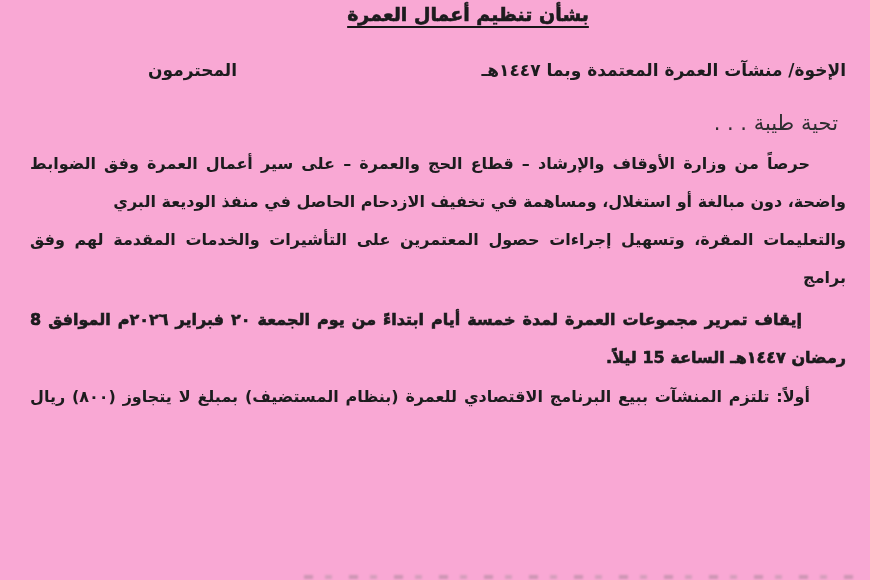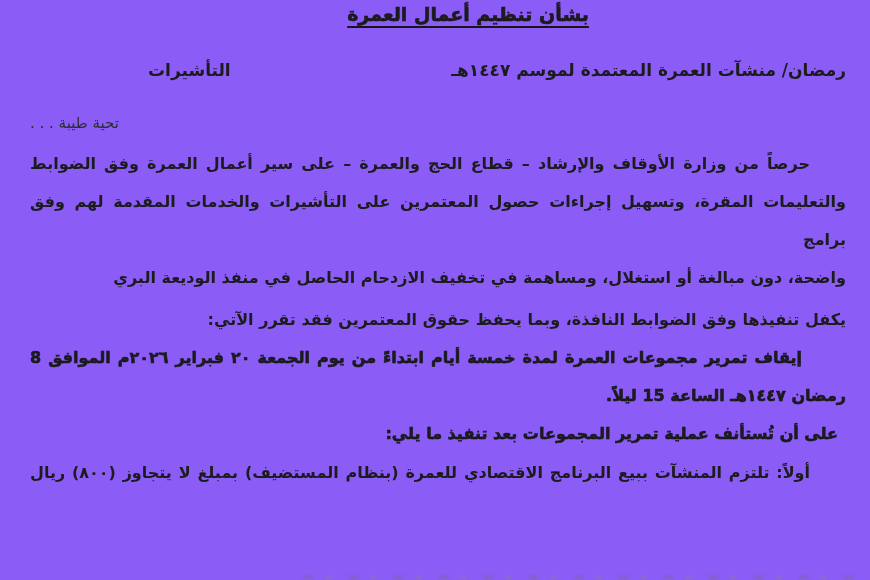--- a/index.html
+++ b/index.html
@@ -5,21 +5,21 @@
   html, body {
     margin: 0;
     padding: 0;
     background: #ffffff;
   }
   .page {
     position: relative;
     width: 870px;
     height: 580px;
     box-sizing: border-box;
-    background: #8b5cf6;
+    background: #f9a8d4;
     direction: rtl;
     padding: 3px 24px 0 30px;
     font-family: "DejaVu Sans", sans-serif;
     color: #1c1c1e;
     overflow: hidden;
   }
   .title-wrap {
     text-align: center;
     margin: 0 0 0 60px;
   }
@@ -40,23 +40,23 @@
     align-items: baseline;
     font-size: 17px;
     font-weight: bold;
     line-height: 30px;
   }
   .honorific {
     margin-left: 118px;
   }
   .greeting {
     margin-top: 24px;
-    text-align: left;
+    text-align: right;
     padding-right: 8px;
-    font-size: 15px;
+    font-size: 21px;
     font-weight: normal;
     color: #2e2e30;
     line-height: 28px;
   }
   .para {
     font-size: 16px;
     font-weight: bold;
     line-height: 38px;
   }
   .p1 { margin-top: 8px; }
@@ -99,44 +99,40 @@
 </head>
 <body>
 
 <div class="page">
 
   <div class="title-wrap">
     <span class="doc-title heavy">بشأن تنظيم أعمال العمرة</span>
   </div>
 
   <div class="addr-row">
-    <span>رمضان/ منشآت العمرة المعتمدة لموسم ١٤٤٧هـ</span>
-    <span class="honorific">التأشيرات</span>
+    <span>الإخوة/ منشآت العمرة المعتمدة وبما ١٤٤٧هـ</span>
+    <span class="honorific">المحترمون</span>
   </div>
 
   <div class="greeting">تحية طيبة . . .</div>
 
   <div class="para p1">
     <span class="line jfull indent">حرصاً من وزارة الأوقاف والإرشاد – قطاع الحج والعمرة – على سير أعمال العمرة وفق الضوابط</span>
+    <span class="line lastline">واضحة، دون مبالغة أو استغلال، ومساهمة في تخفيف الازدحام الحاصل في منفذ الوديعة البري</span>
     <span class="line jfull">والتعليمات المقرة، وتسهيل إجراءات حصول المعتمرين على التأشيرات والخدمات المقدمة لهم وفق برامج</span>
-    <span class="line lastline">واضحة، دون مبالغة أو استغلال، ومساهمة في تخفيف الازدحام الحاصل في منفذ الوديعة البري</span>
   </div>
 
   <div class="para p2">
-    <span class="line lastline">يكفل تنفيذها وفق الضوابط النافذة، وبما يحفظ حقوق المعتمرين فقد تقرر الآتي:</span>
   </div>
 
   <div class="para p3 heavy">
     <span class="line jfull indent-lg">إيقاف تمرير مجموعات العمرة لمدة خمسة أيام ابتداءً من يوم الجمعة ٢٠ فبراير ٢٠٢٦م الموافق 8</span>
     <span class="line lastline">رمضان ١٤٤٧هـ الساعة 15 ليلاً.</span>
   </div>
 
-  <div class="para p4 heavy">
-    <span class="line lastline indent-sm">على أن تُستأنف عملية تمرير المجموعات بعد تنفيذ ما يلي:</span>
-  </div>
 
   <div class="para p5">
     <span class="line jfull indent">أولاً: تلتزم المنشآت ببيع البرنامج الاقتصادي للعمرة (بنظام المستضيف) بمبلغ لا يتجاوز (٨٠٠) ريال</span>
 
   </div>
 
   <div class="cutoff-smudge"></div>
 
 </div>
 

